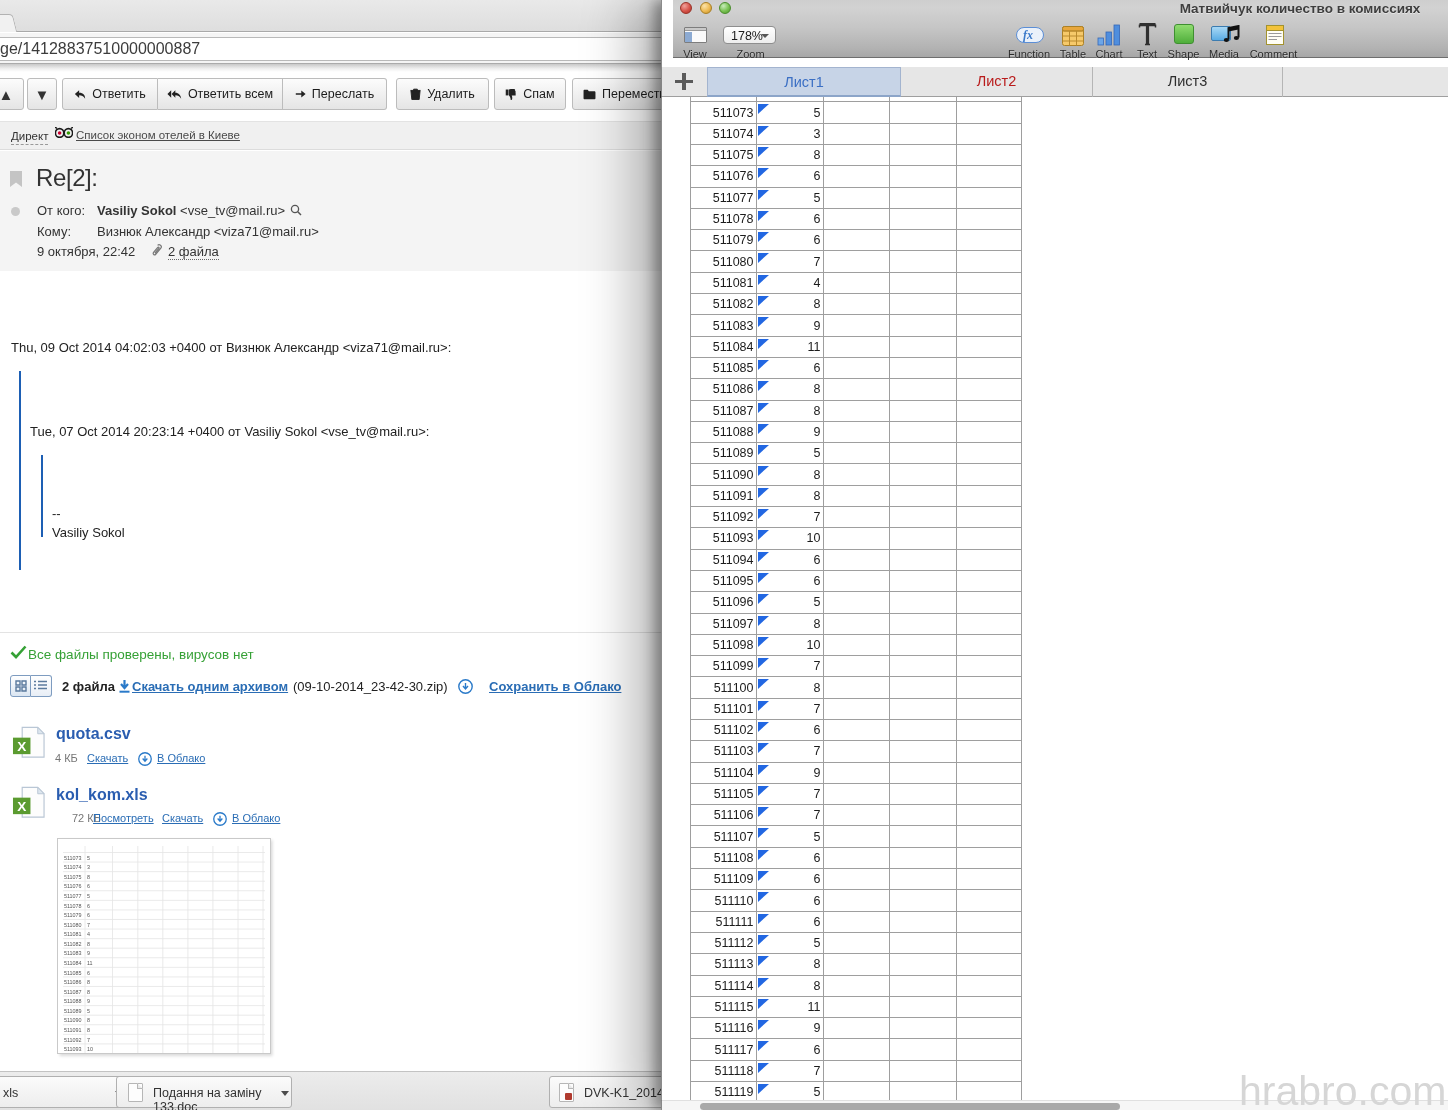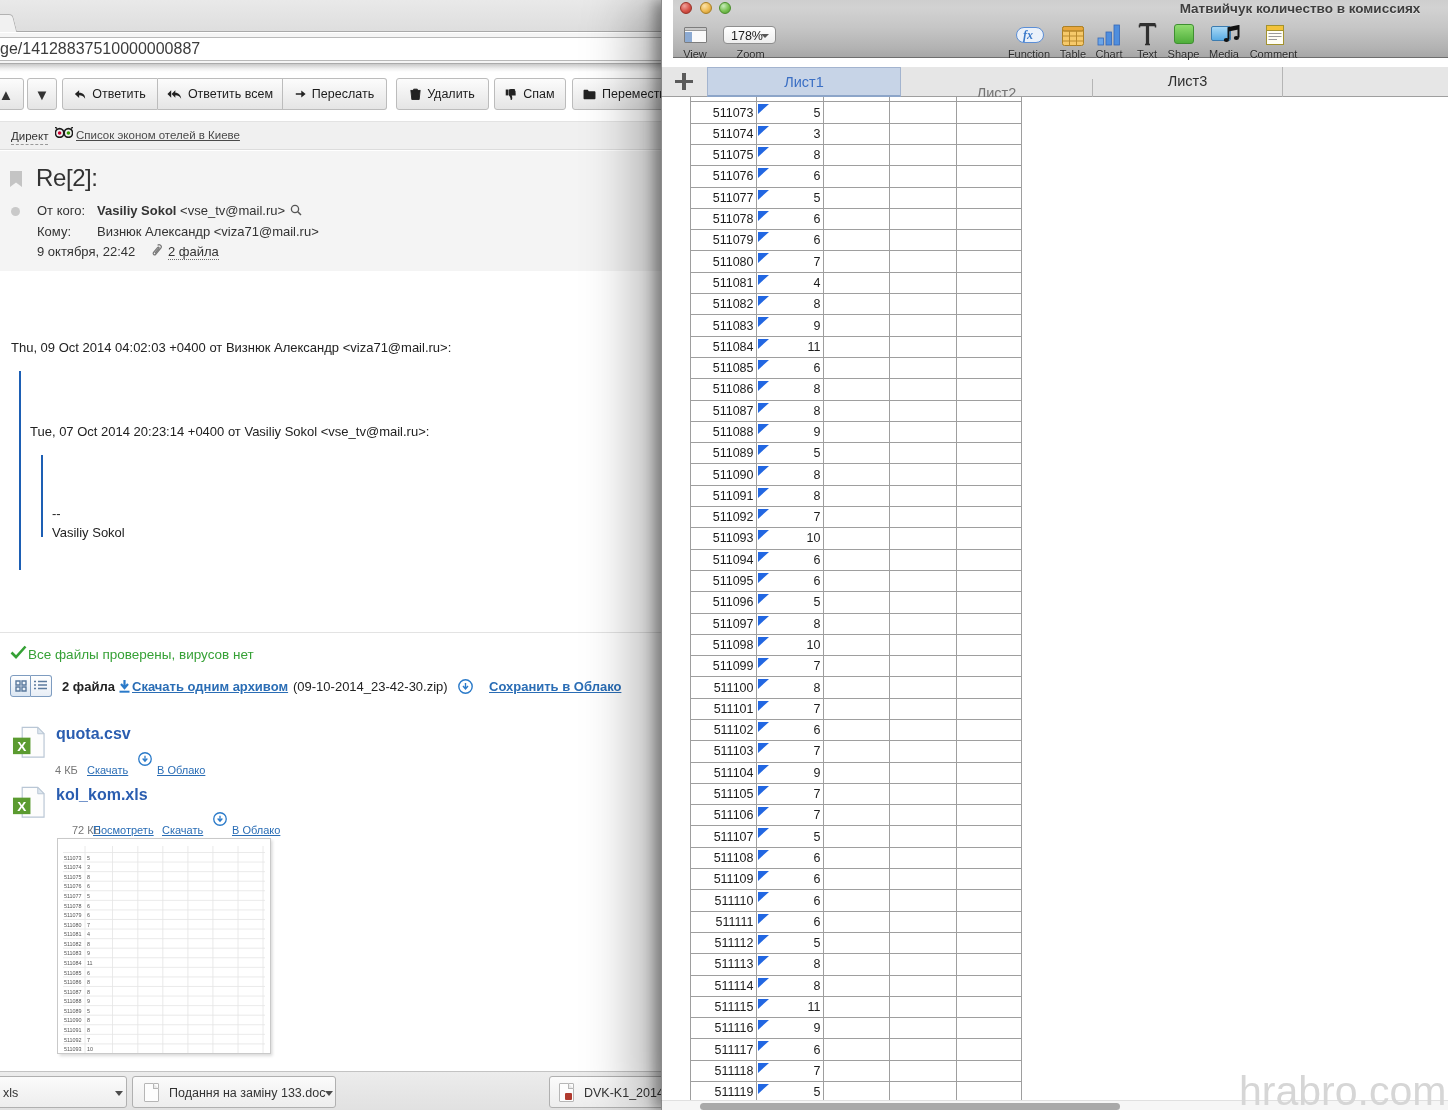--- a/index.html
+++ b/index.html
@@ -56,21 +56,21 @@
 .quote { position:absolute; border-left:2px solid #1d5fb4; }
 
 
 #sep { position:absolute; left:0; top:632px; width:661px; height:1px; background:#e3e3e3; }
 #virus { position:absolute; left:28px; top:647px; font-size:13.5px; color:#36a136; font-weight:bold;}
 #ctrl { position:absolute; left:0px; top:679px; font-size:13px; color:#222; white-space:nowrap;}
 #ctrl span { position:absolute; top:0; line-height:15px;}
 .bluelink { color:#2a6db5; text-decoration:underline; }
 .att-name { position:absolute; font-size:16px; font-weight:bold; color:#2a5db0; }
 .att-meta { position:absolute; font-size:11px; color:#777; white-space:nowrap; }
-.att-meta span { position:absolute; top:12px;text-align:center; }
+.att-meta span { position:absolute; top:0;text-align:center; }
 
 
 .ficon { position:absolute; width:34px; height:33px; }
 
 
 #thumb { position:absolute; left:57px; top:838px; width:214px; height:216px; background:#fff;
   border:1px solid #c9c9c9; box-shadow:1.5px 2px 3px rgba(0,0,0,0.15); }
 
 
 #dlbar { position:absolute; left:0; top:1071px; width:661px; height:39px;
@@ -95,21 +95,21 @@
 .light { position:absolute; top:2px; width:12px; height:12px; border-radius:50%; }
 #ntitle { position:absolute; top:1px; left:487px; width:280px; text-align:center; font-size:13.5px; white-space:nowrap;
   font-weight:bold; color:#3e3e3e; text-shadow:0 1px 0 rgba(255,255,255,0.45); }
 .tlabel { position:absolute; top:48px; font-size:11px; color:#2b2b2b; text-align:center;
   text-shadow:0 1px 0 rgba(255,255,255,0.35); }
 
 #ntabs { position:absolute; left:0; top:67px; width:787px; height:30px; background:#e6e6e6;
   border-bottom:1px solid #9f9f9f; }
 .ntab { position:absolute; top:0; height:30px; line-height:29px; text-align:center; font-size:14.5px; }
 #ntab1 { left:46px; width:194px; background:#c7d4e7; border:1px solid #a3b4cf; border-bottom:2px solid #8ca5c9; color:#3b6fc4; }
-#ntab2 { left:240px; width:192px; color:#737373; border-right:1px solid #b5b5b5;margin-top:12px; }
+#ntab2 { left:240px; width:192px; color:#b91c1c; border-right:1px solid #b5b5b5; }
 #ntab3 { left:432px; width:190px; color:#2e2e2e; border-right:1px solid #b5b5b5; }
 
 #sheet { position:absolute; left:0; top:97px; width:787px; height:1013px; background:#fff; }
 #grid { position:absolute; left:29px; top:0; }
 .row { display:flex; }
 .cell { border-right:1px solid #9e9e9e; border-bottom:1px solid #9e9e9e; height:21.31px;
   font-size:12.5px; color:#1c1c1c; text-align:right; position:relative;
   display:flex; align-items:center; justify-content:flex-end; }
 .c1 { width:66.5px; border-left:1px solid #9e9e9e; padding-right:2px; }
 .c2 { width:67px; padding-right:2px; }
@@ -338,21 +338,21 @@
           <text x="29" y="202.53" font-size="5.4" fill="#555" font-family="Liberation Sans">7</text>
           <text x="6" y="212.1" font-size="5.4" fill="#555" font-family="Liberation Sans">511093</text>
           <text x="29" y="212.1" font-size="5.4" fill="#555" font-family="Liberation Sans">10</text>
         </svg></div>
 
     <div id="dlbar">
       <div class="dlitem" style="left:-80px; width:207px;">
           <span class="txt" style="left:82px;">xls</span>
           <span class="dlarrow" style="right:3px;"></span>
         </div>
-      <div class="dlitem" style="left:132px; width:204px;">
+      <div class="dlitem" style="left:116px; width:176px;">
           <span class="dlpage" style="left:11px;"></span>
           <span class="txt" style="left:36px;">Подання на заміну 133.doc</span>
           <span class="dlarrow" style="right:2px;"></span>
         </div>
       <div class="dlitem" style="left:549px; width:160px;">
           <span class="dlpage" style="left:9px;"></span>
           <span style="position:absolute; left:15px; top:16px; width:7px; height:7px; background:#b03a2e; border-radius:1px;"></span>
           <span class="txt" style="left:34px;">DVK-K1_2014</span>
         </div>
     </div>

